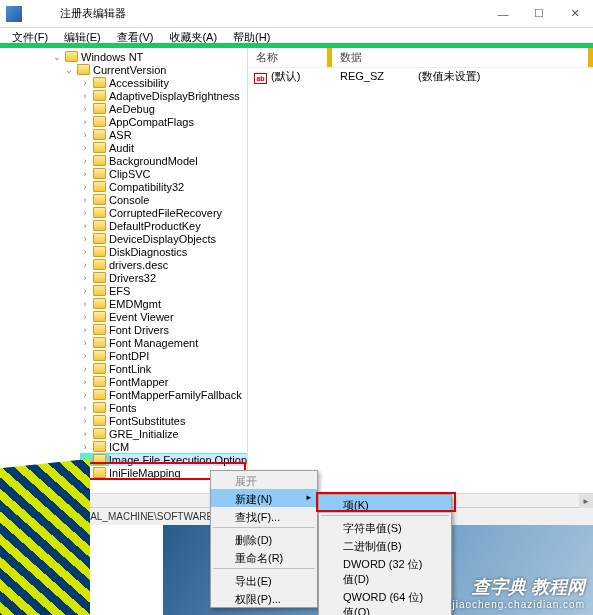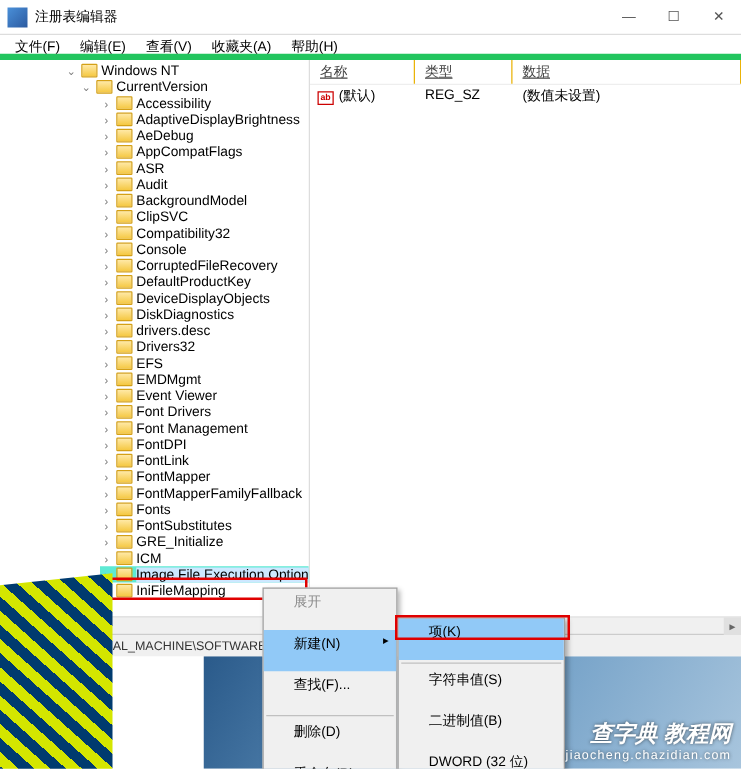--- a/index.html
+++ b/index.html
@@ -1,17 +1,17 @@
 <!DOCTYPE html>
 <html><head>
 <meta charset="utf-8">
 <style>
 * { margin: 0; padding: 0; box-sizing: border-box; font-family: "Microsoft YaHei", "Segoe UI", sans-serif; font-size: 11px; }
 body { background: #fff; width: 593px; height: 615px; overflow: hidden; position: relative; }
-.titlebar { background: #fff; height: 28px; display: flex; align-items: center; border-bottom: 1px solid #ddd; }
+.titlebar { background: #fff; height: 28px; display: flex; align-items: center; border-bottom: 1px solid #ddd; gap: 32px; }
 .titlebar-icon { width: 16px; height: 16px; margin: 0 6px; background: linear-gradient(135deg,#4a90d9,#2c5aa0); }
 .titlebar-text { flex: 1; color: #000; }
 .titlebar-btns { display: flex; }
 .tbtn { width: 36px; height: 28px; display: flex; align-items: center; justify-content: center; color: #555; }
 .menubar { background: #fff; height: 20px; display: flex; padding: 0 4px; border-bottom: 5px solid #22c55e; }
 .menu-item { padding: 2px 8px; color: #000; }
 .content { display: flex; height: 445px; }
 .tree-pane { width: 248px; overflow: hidden; border-right: 1px solid #ddd; position: relative; }
 .tree { padding-left: 60px; padding-top: 2px; }
 .tree-node { display: flex; align-items: center; height: 13px; white-space: nowrap; }
@@ -19,31 +19,31 @@
 .tree-node.l1 { margin-left: 4px; }
 .tree-node.l2 { margin-left: 20px; }
 .expander { width: 10px; height: 10px; display: inline-flex; align-items: center; justify-content: center; color: #777; font-size: 9px; }
 .folder-icon { width: 13px; height: 11px; background: linear-gradient(#ffe9a6,#f5c842); border: 1px solid #d4a017; border-radius: 1px; margin: 0 3px; flex-shrink: 0; }
 .node-label { color: #000; }
 .tree-node.selected { background: #5eead4; }
 .tree-node.selected .node-label { background: #cde8ff; }
 .highlight-red { position: absolute; border: 2px solid #e00000; pointer-events: none; }
 .list-pane { flex: 1; background: #fff; }
 .list-header { display: flex; height: 20px; border-bottom: 1px solid #eee; }
-.col { padding: 2px 8px; color: #444; border-right: 1px solid #eab308; text-decoration: underline; }
+.col { padding: 2px 8px; color: #444; border-right: 5px solid #eab308; }
 .col1 { width: 84px; } .col2 { width: 78px; } .col3 { flex: 1; }
 .list-row { display: flex; height: 16px; align-items: center; }
 .val-icon { width: 13px; height: 11px; margin: 0 4px 0 6px; background: #fff; border: 1px solid #c00; display: flex; align-items: center; justify-content: center; color: #c00; font-size: 7px; font-weight: bold; }
 .hscroll { height: 14px; background: #f0f0f0; border-top: 1px solid #ddd; display: flex; }
 .sbtn { width: 14px; height: 14px; background: #e0e0e0; display: flex; align-items: center; justify-content: center; color: #666; font-size: 8px; }
 .statusbar { height: 18px; padding: 2px 4px; background: #f0f0f0; font-size: 10px; color: #333; border-top: 1px solid #ccc; }
 .context-menu { position: absolute; background: #f0f0f0; border: 1px solid #a0a0a0; box-shadow: 2px 2px 4px rgba(0,0,0,0.3); }
 .cm1 { left: 210px; top: 470px; width: 108px; }
 .cm2 { left: 318px; top: 494px; width: 134px; }
-.cm-item { padding: 3px 18px 15px 24px; color: #000; position: relative; }
+.cm-item { padding: 3px 18px 0 24px; color: #000; position: relative; }
 .cm-item.disabled { color: #888; }
 .cm-item.hl { background: #91c9f7; }
 .cm-item.has-sub::after { content: "▸"; position: absolute; right: 6px; font-size: 9px; }
 .cm-sep { height: 1px; background: #c0c0c0; margin: 2px 2px; }
 .bd-stripe { position: absolute; left: -30px; bottom: -10px; width: 120px; height: 160px; background: repeating-linear-gradient(45deg,#d4e600 0 8px,#003b6f 8px 16px); transform: skewY(-6deg); }
 .watermark { position: absolute; right: 8px; bottom: 4px; color: #fff; text-shadow: 0 0 3px rgba(0,0,0,.6); font-family: "Microsoft YaHei"; text-align: right; line-height: 1.2; }
 .watermark .big { font-size: 18px; font-weight: bold; font-style: italic; }
 .watermark .small { font-size: 10px; letter-spacing: 1px; }
 .bg-photo { position: absolute; right: 0; bottom: 0; width: 430px; height: 90px; background: linear-gradient(120deg,#2a5a8a,#6b9bc4,#a8c5dd); z-index: -1; }
 </style>
@@ -235,21 +235,20 @@
           <span class="expander">›</span>
           <span class="folder-icon"></span>
           <span class="node-label">IniFileMapping</span>
         </div>
       </div>
     <div class="highlight-red" style="left:80px; top:414px; width:166px; height:18px;"></div>
   </div>
   <div class="list-pane">
     <div class="list-header">
       <div class="col col1">名称</div>
-      <div class="col col2">类型</div>
       <div class="col col3">数据</div>
     </div>
     <div class="list-row">
       <div style="width:84px; display:flex; align-items:flex-end;">
         <span class="val-icon">ab</span>
         <span>(默认)</span>
       </div>
       <div style="width:78px; padding-left:8px;">REG_SZ</div>
       <div style="padding-left:8px;">(数值未设置)</div>
     </div>

